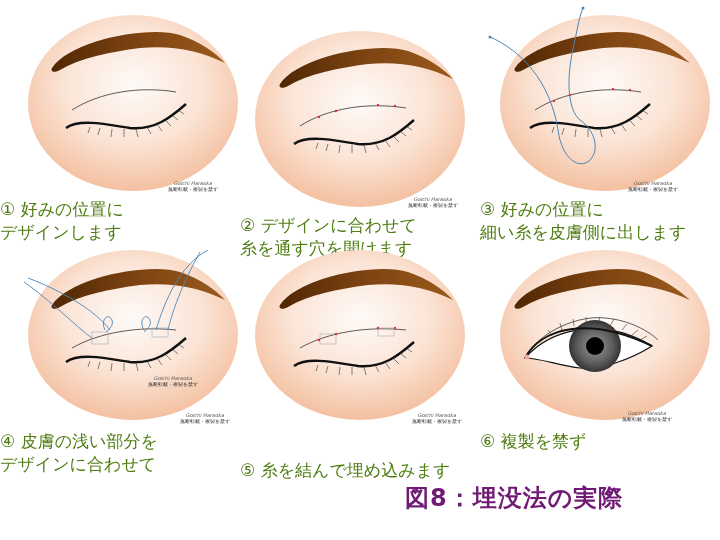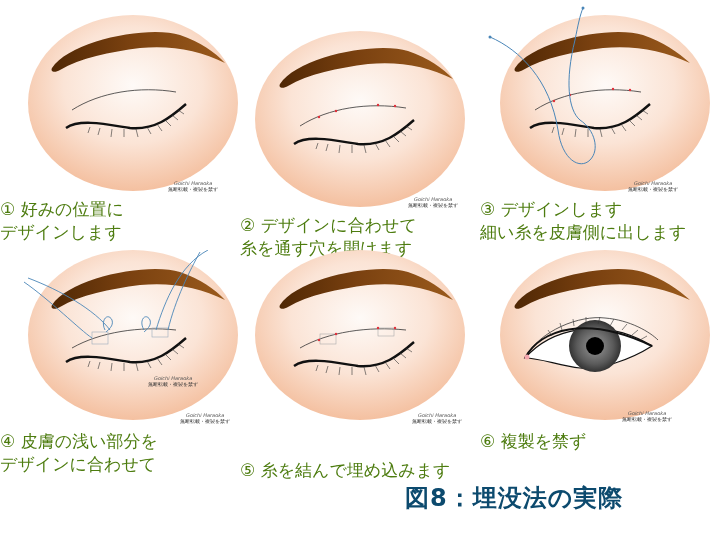--- a/index.html
+++ b/index.html
@@ -5,21 +5,21 @@
   html, body { margin: 0; padding: 0; background: #ffffff; }
   body { width: 720px; height: 540px; position: relative; overflow: hidden;
          font-family: "DejaVu Sans", "Liberation Sans", sans-serif; }
   .panel { position: absolute; width: 240px; height: 270px; }
   .panel svg.art { position: absolute; left: 0; top: 0; }
   .caption { position: absolute; left: 0; width: 240px; text-align: left;
              font-size: 17px; line-height: 23px; color: #4d7c0f; }
   .wm { position: absolute; font-size: 5px; color: #333; line-height: 6px; }
   .wm .n { font-style: italic; color: #555; display:block; text-align:center; }
   .title { position: absolute; left: 405px; top: 482px; font-size: 24px;
-           font-weight: bold; color: #0c4a6e; letter-spacing: 1px; }
+           font-weight: bold; color: #701a75; letter-spacing: 1px; }
 </style>
 </head>
 <body>
 
 <svg width="0" height="0" style="position:absolute">
   <defs>
     <radialGradient id="skin" cx="50%" cy="40%" r="60%">
       <stop offset="0%" stop-color="#fefaf7"></stop>
       <stop offset="55%" stop-color="#fbe4d6"></stop>
       <stop offset="100%" stop-color="#f4c0a0"></stop>
@@ -131,21 +131,21 @@
     <g fill="#4a86b8">
       <circle cx="10" cy="37" r="1.5"></circle>
         <circle cx="103" cy="8" r="1.5"></circle>
     </g>
   </svg>
   <div class="wm" style="left:148px;top:180px;">
     <span class="n">Goichi Haraoka</span>
     <span>無断転載・複製を禁ず</span>
   </div>
   <div class="caption" style="top:198px;">
-    <div>③ デザインします</div>
+    <div>③ 好みの位置に</div>
     <div>細い糸を皮膚側に出します</div>
   </div>
 </div>
 
 <div class="panel" style="left:0;top:250px;">
   <svg class="art" width="240" height="180" viewBox="0 0 240 180">
     <ellipse cx="133" cy="85" rx="105" ry="85" fill="url(#skin)"></ellipse>
     <path d="M52 55 C70 27,150 12,180 22 C200 29,215 39,225 50 C200 37,170 32,140 35 C110 39,80 45,60 57 C55 60,50 59,52 55Z" fill="url(#brow)"></path>
     <path d="M72 98 C100 82,140 76,176 80" stroke="#333" stroke-width="0.8" fill="none"></path>
     <g stroke="#9ab" stroke-width="0.6" fill="none">

